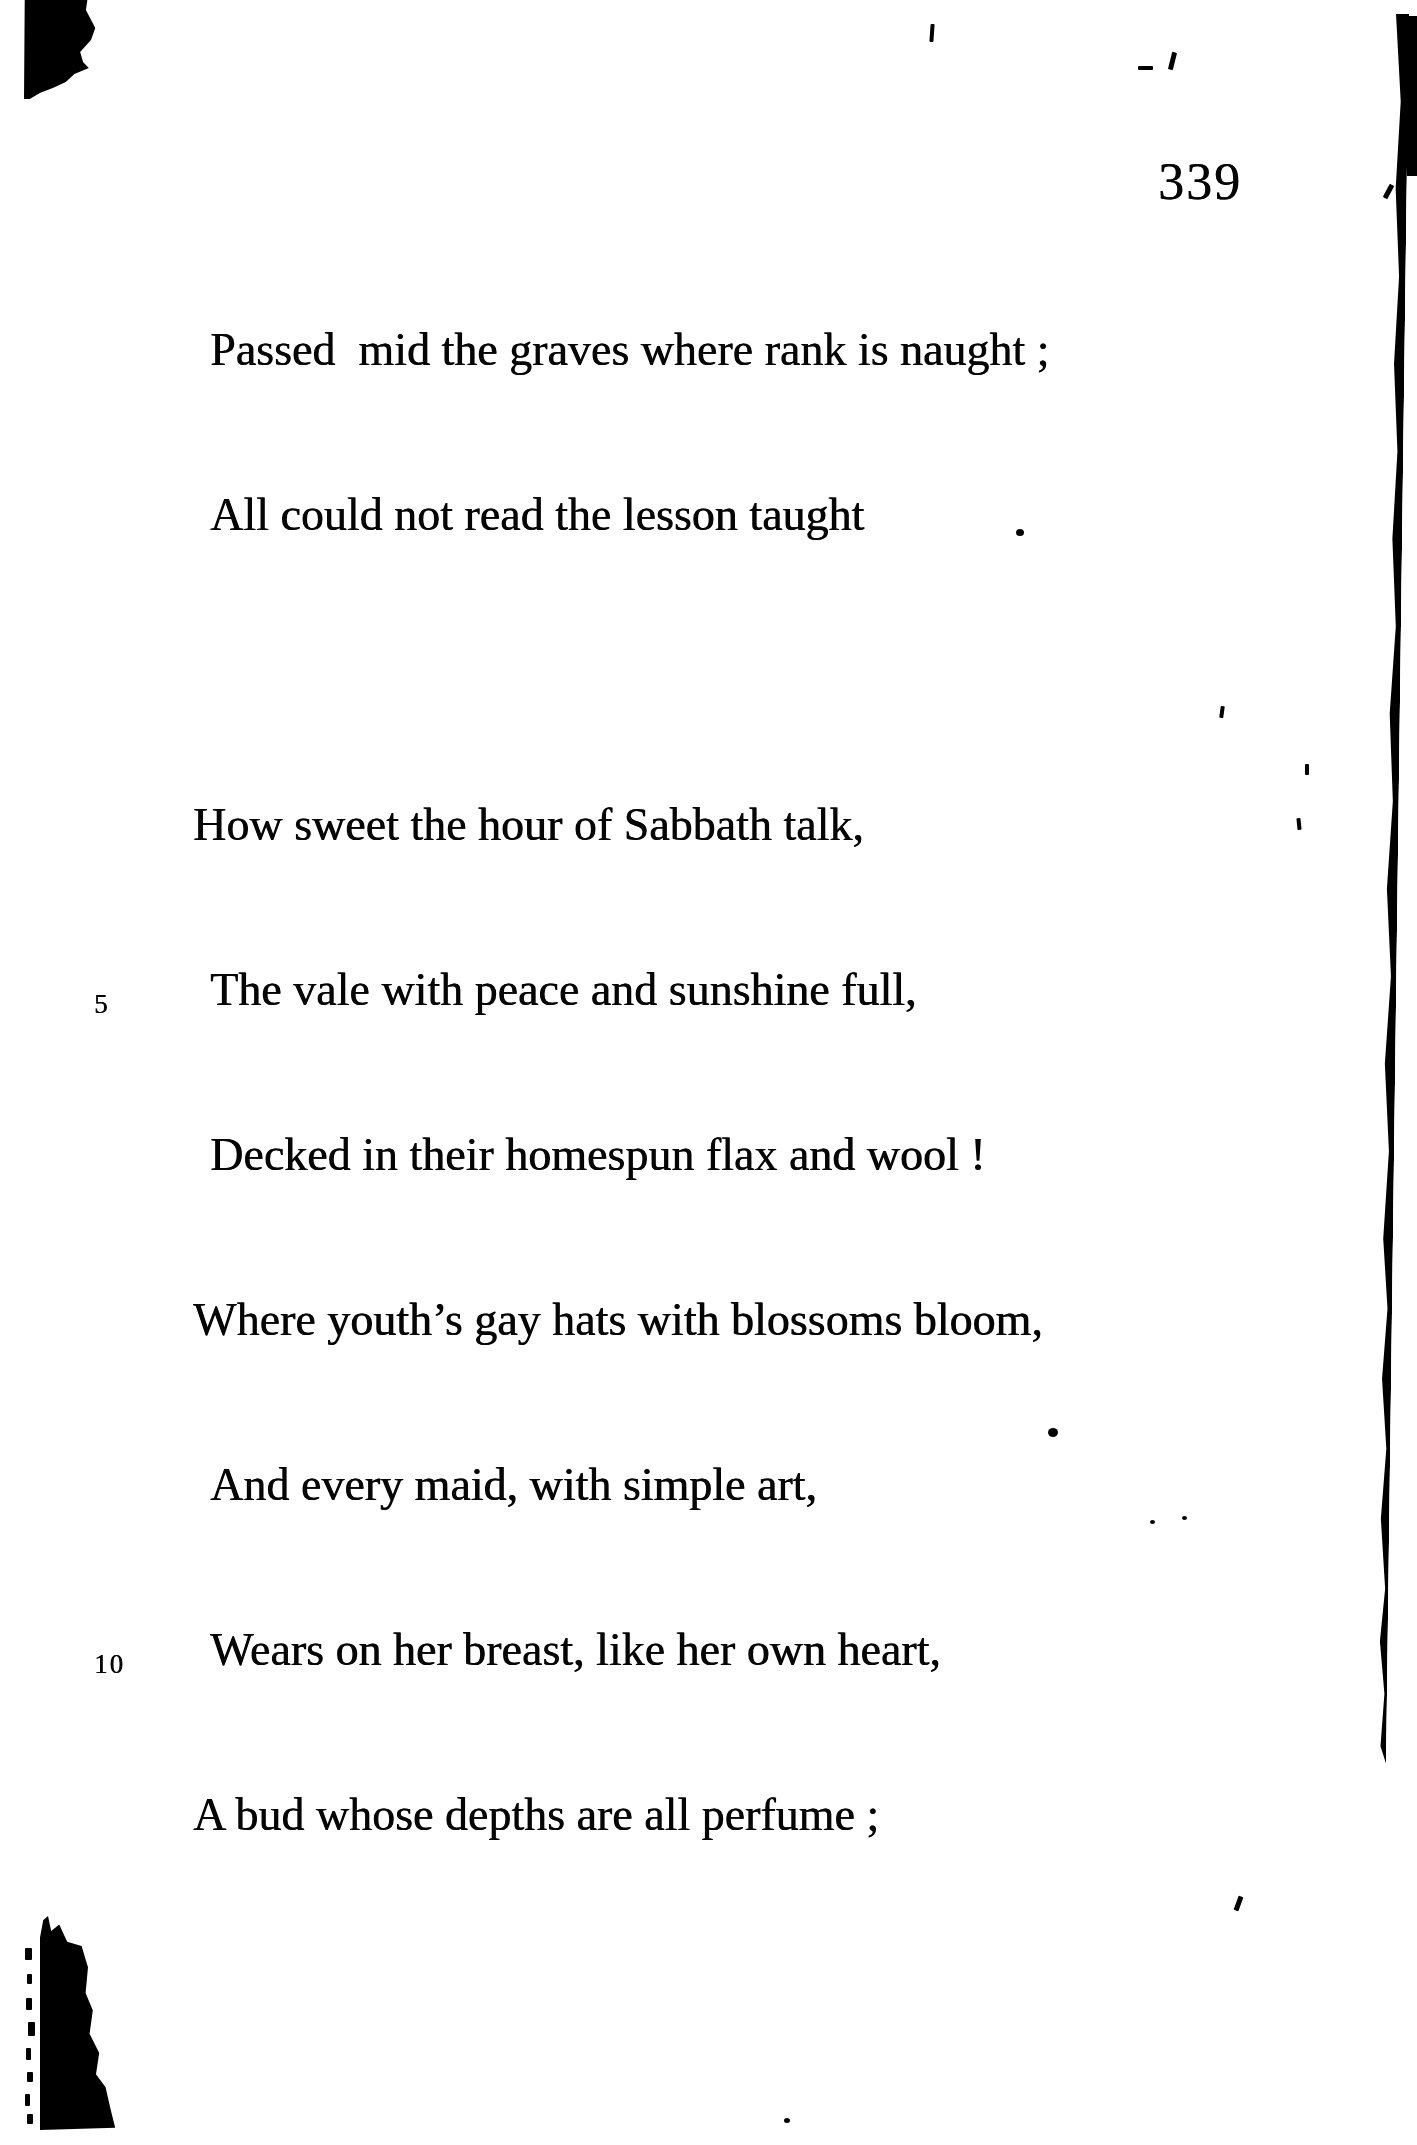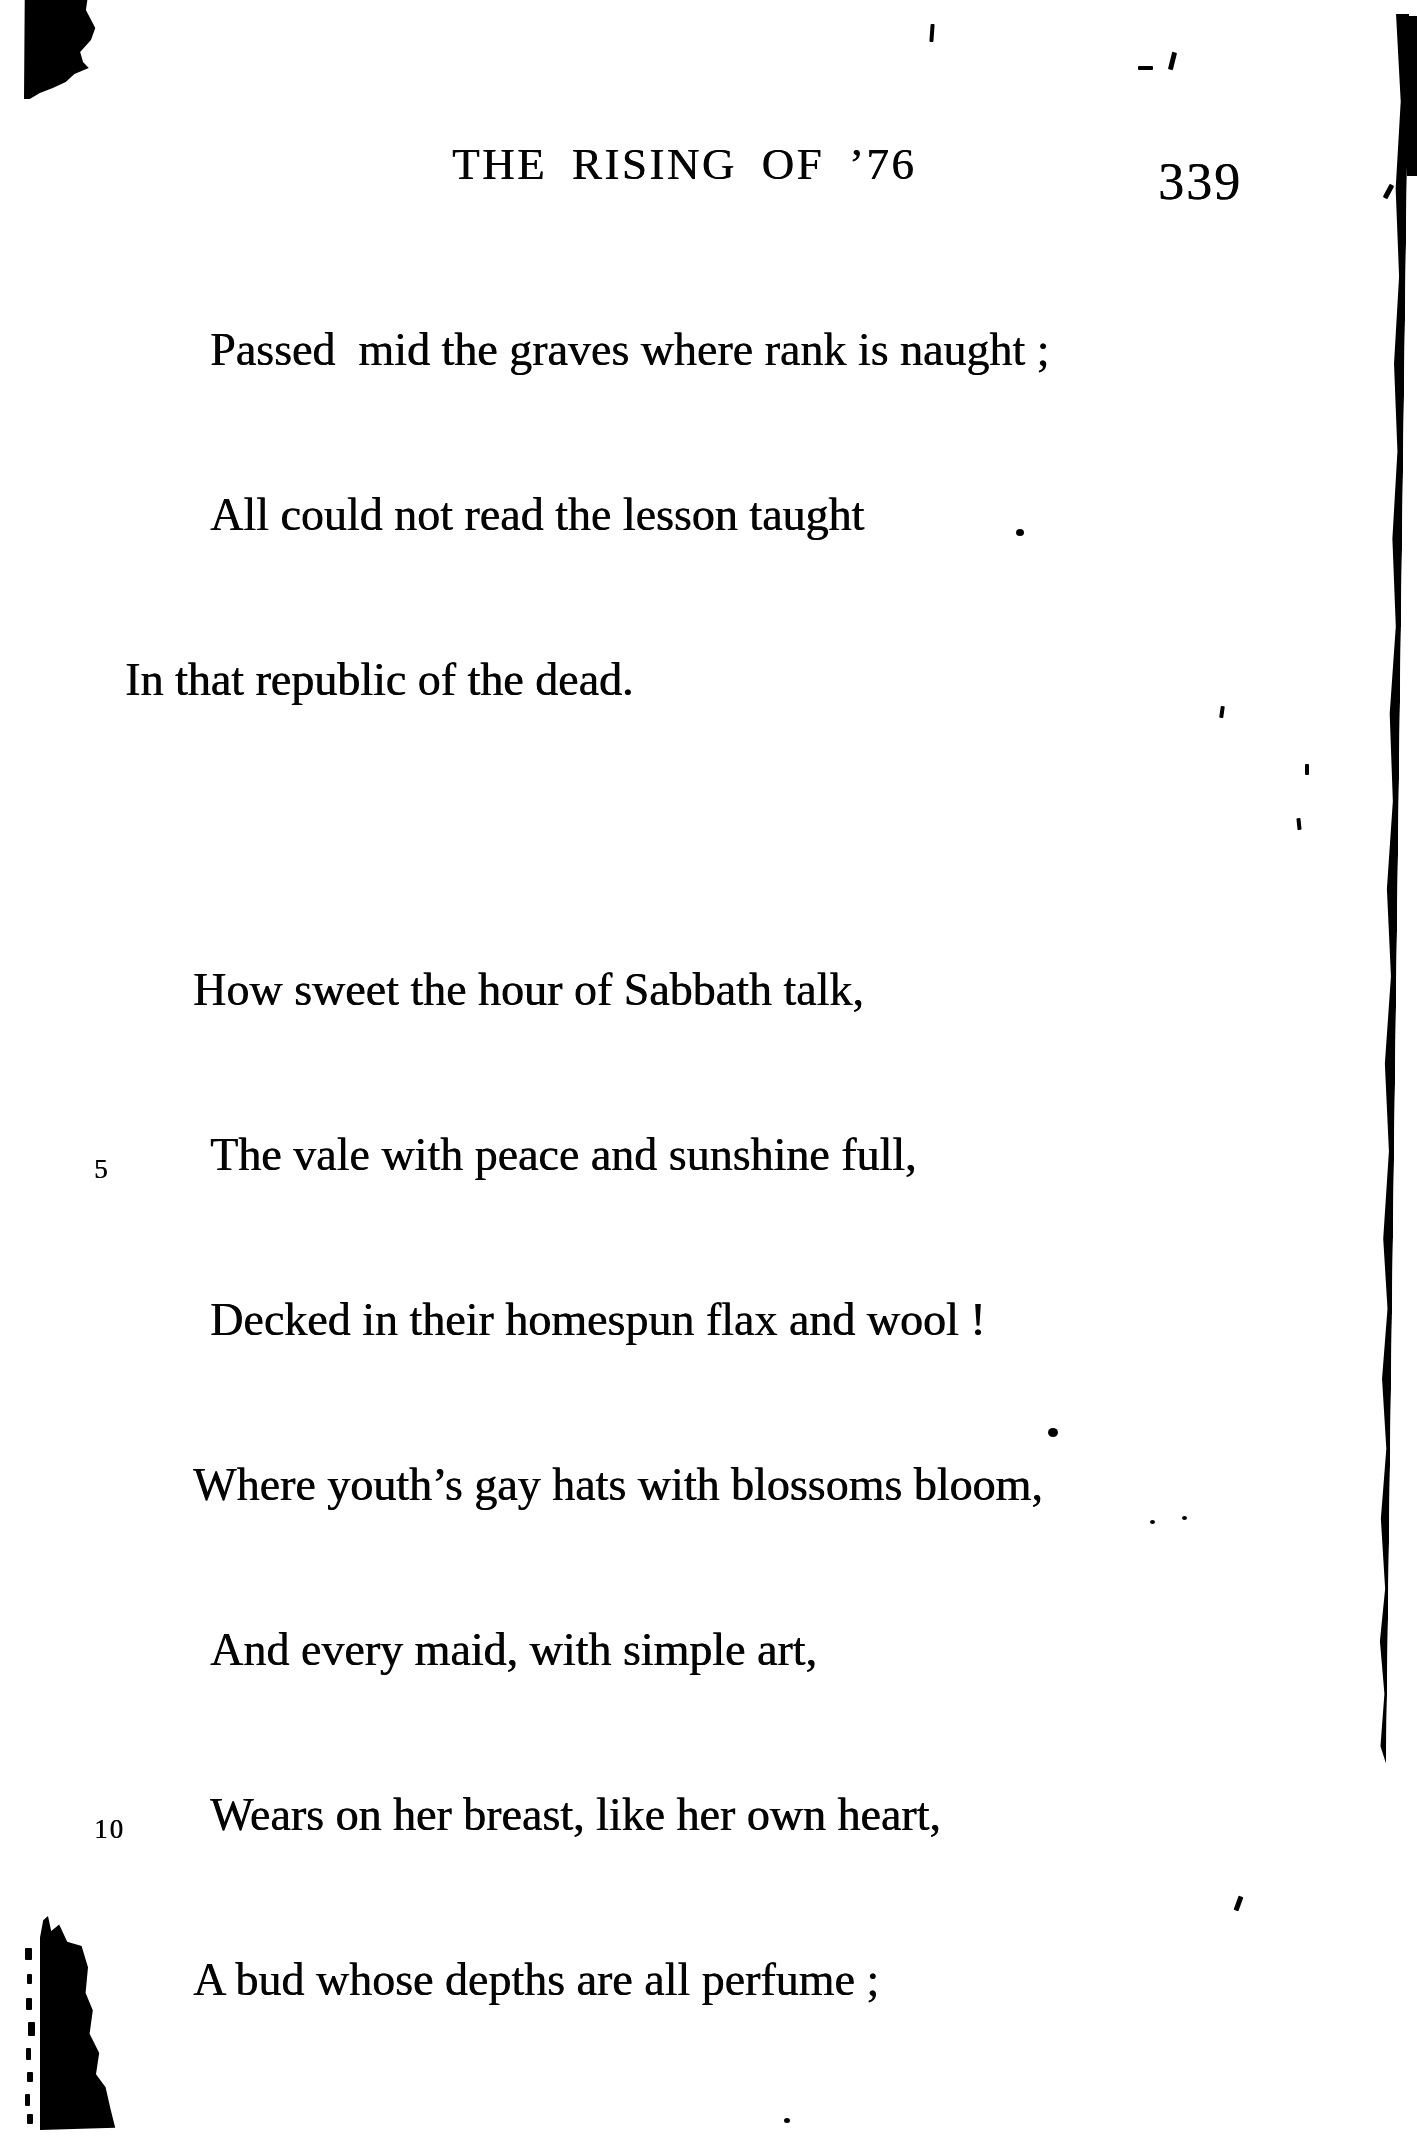--- a/index.html
+++ b/index.html
@@ -57,27 +57,25 @@
     clip-path:polygon(0 0,100% 0,100% 100%,55% 99%,80% 96%,40% 93%,75% 90%,35% 86%,70% 82%,30% 78%,65% 74%,25% 70%,60% 65%,20% 60%,58% 55%,18% 50%,55% 45%,22% 40%,60% 35%,25% 30%,55% 25%,20% 20%,50% 15%,15% 10%,45% 5%);
   }
   .edge-cap{left:1407px;top:16px;width:10px;height:160px;}
   .speck{position:absolute;background:#000;border-radius:1px;}
 </style>
 </head>
 <body>
 
 <div class="page">
 
-  <div class="title">THE RISING OF ’76</div>
   <div class="pagenum">339</div>
 
   <div class="poem">
     <div class="line lvl2">Passed  mid the graves where rank is naught ;</div>
     <div class="line lvl2">All could not read the lesson taught</div>
-    <div class="line lvl0">In that republic of the dead.</div>
 
     <div class="line lvl1 gap">How sweet the hour of Sabbath talk,</div>
     <div class="line lvl2"><span class="lineno">5</span><span>The vale with peace and sunshine full,</span></div>
     <div class="line lvl2">Decked in their homespun flax and wool !</div>
     <div class="line lvl1">Where youth’s gay hats with blossoms bloom,</div>
     <div class="line lvl2">And every maid, with simple art,</div>
     <div class="line lvl2"><span class="lineno">10</span><span>Wears on her breast, like her own heart,</span></div>
     <div class="line lvl1">A bud whose depths are all perfume ;</div>
     
     

